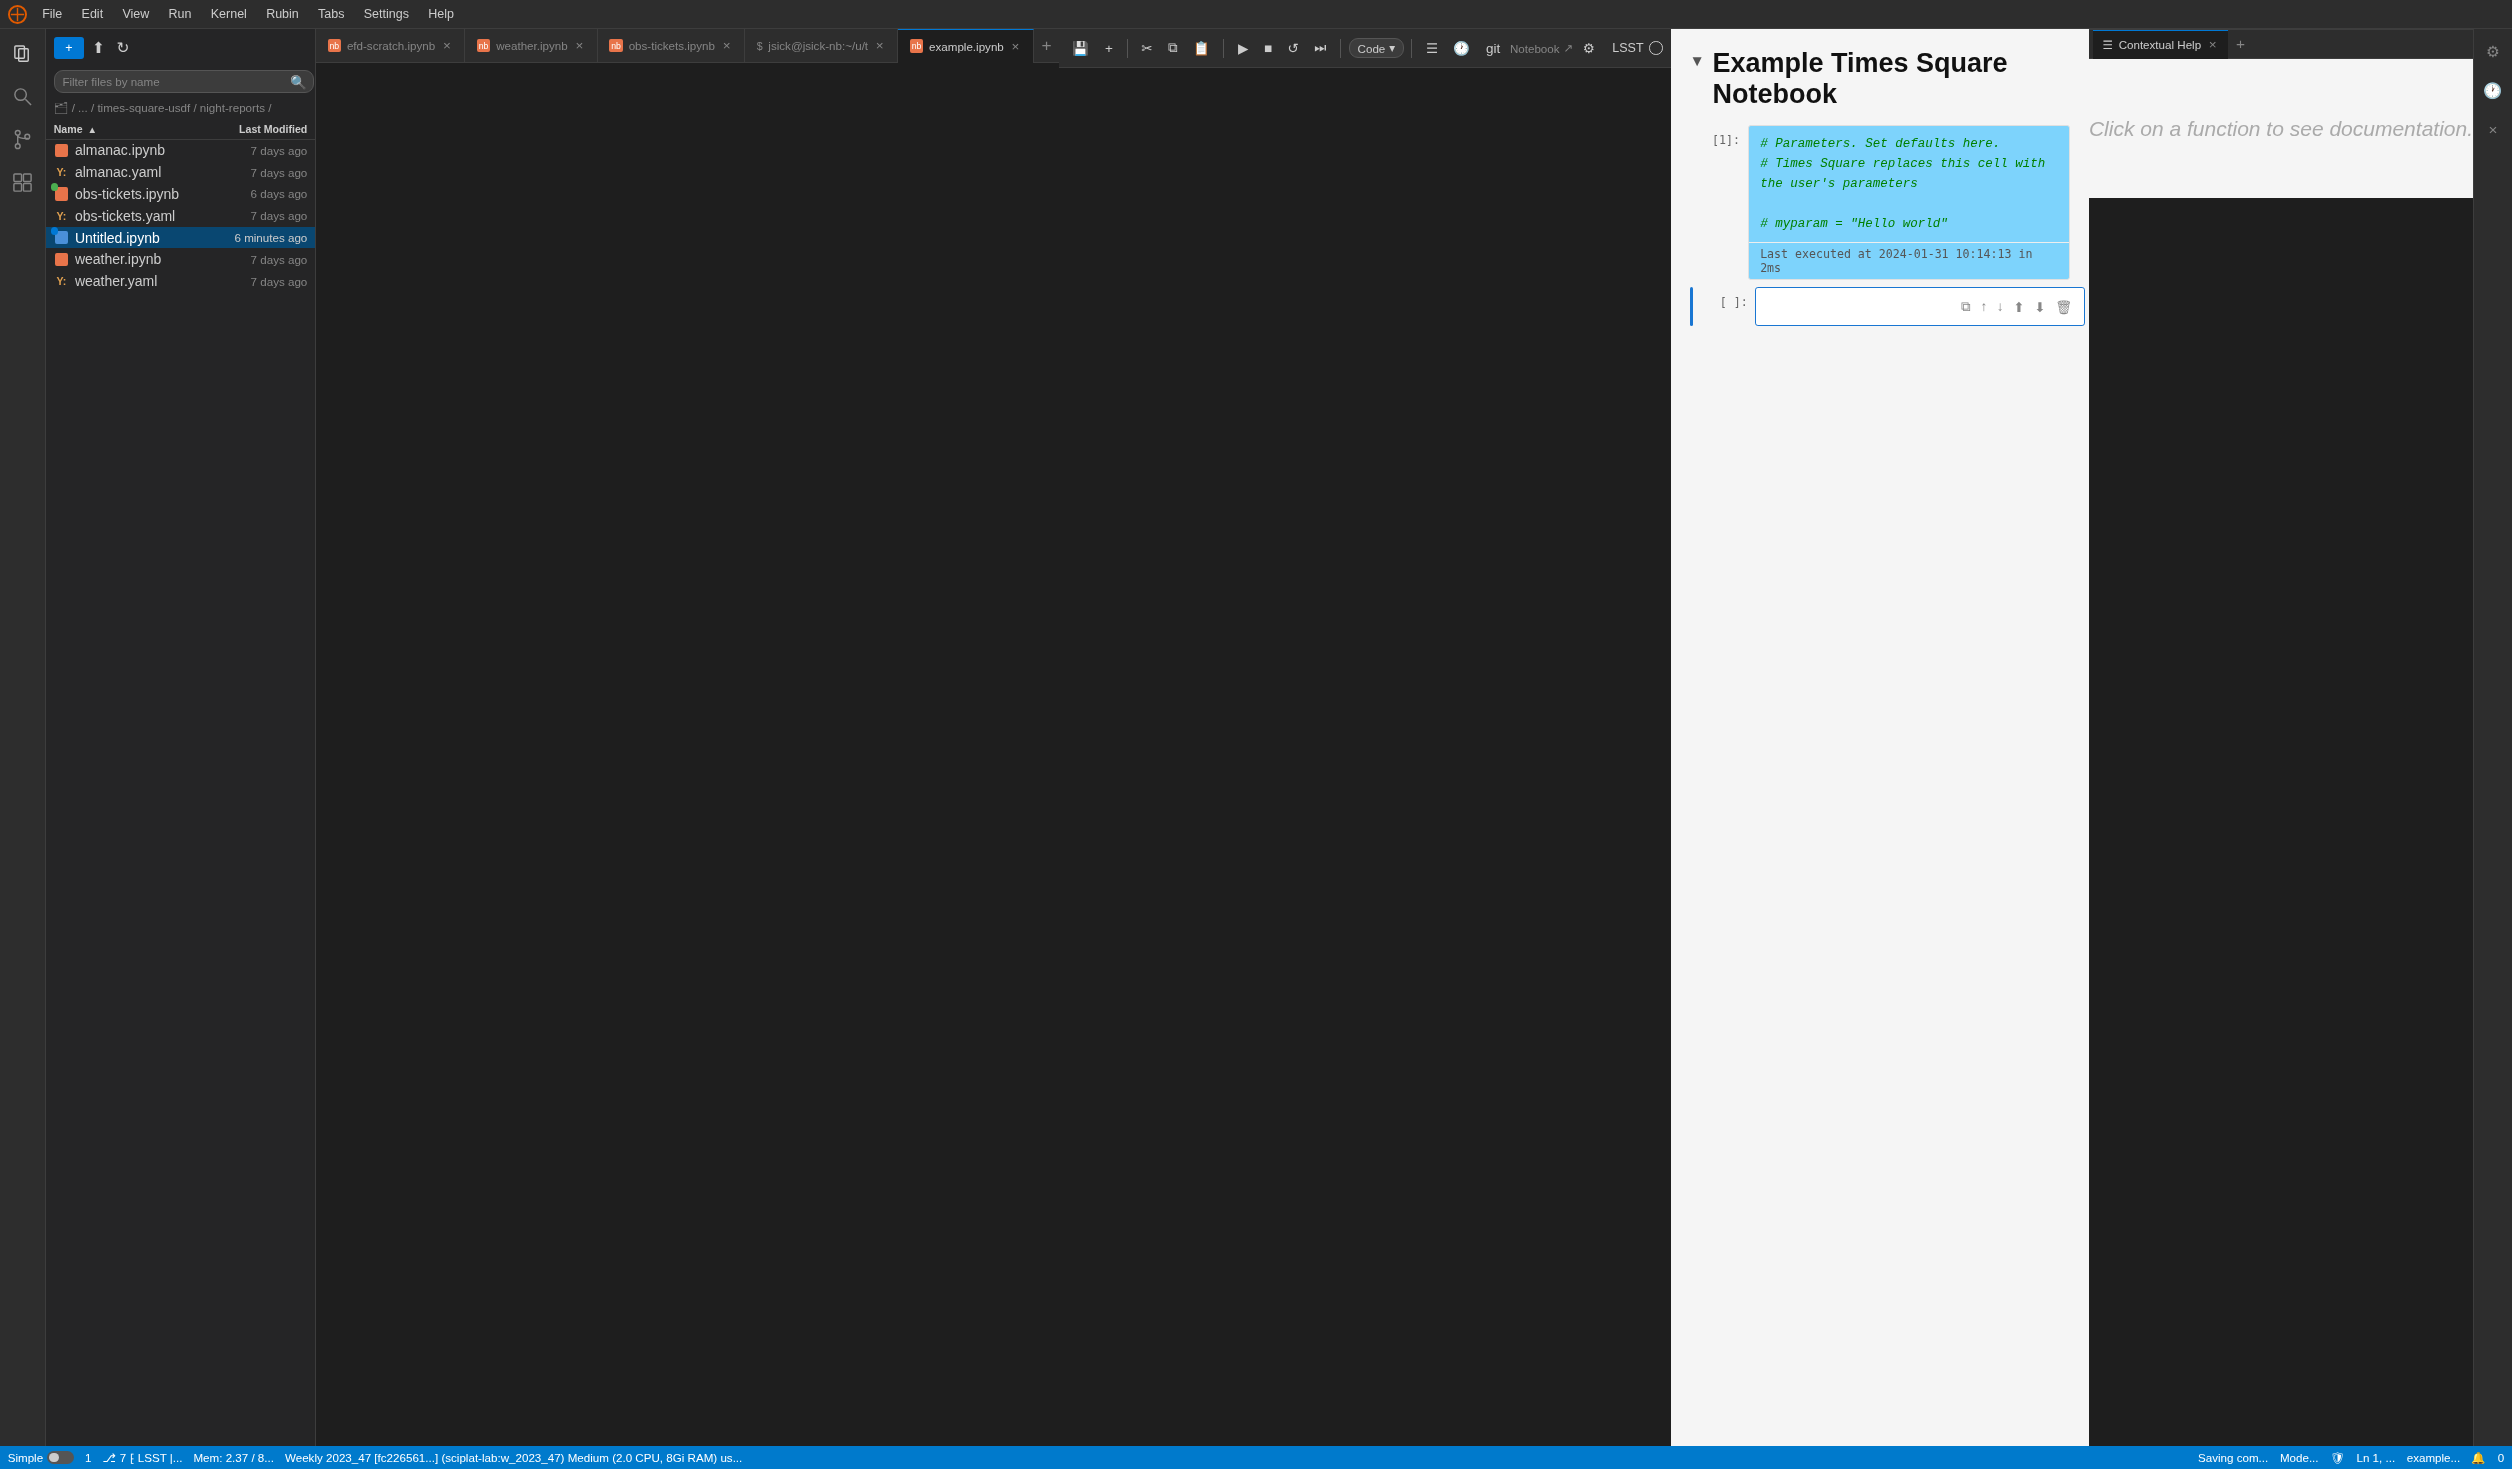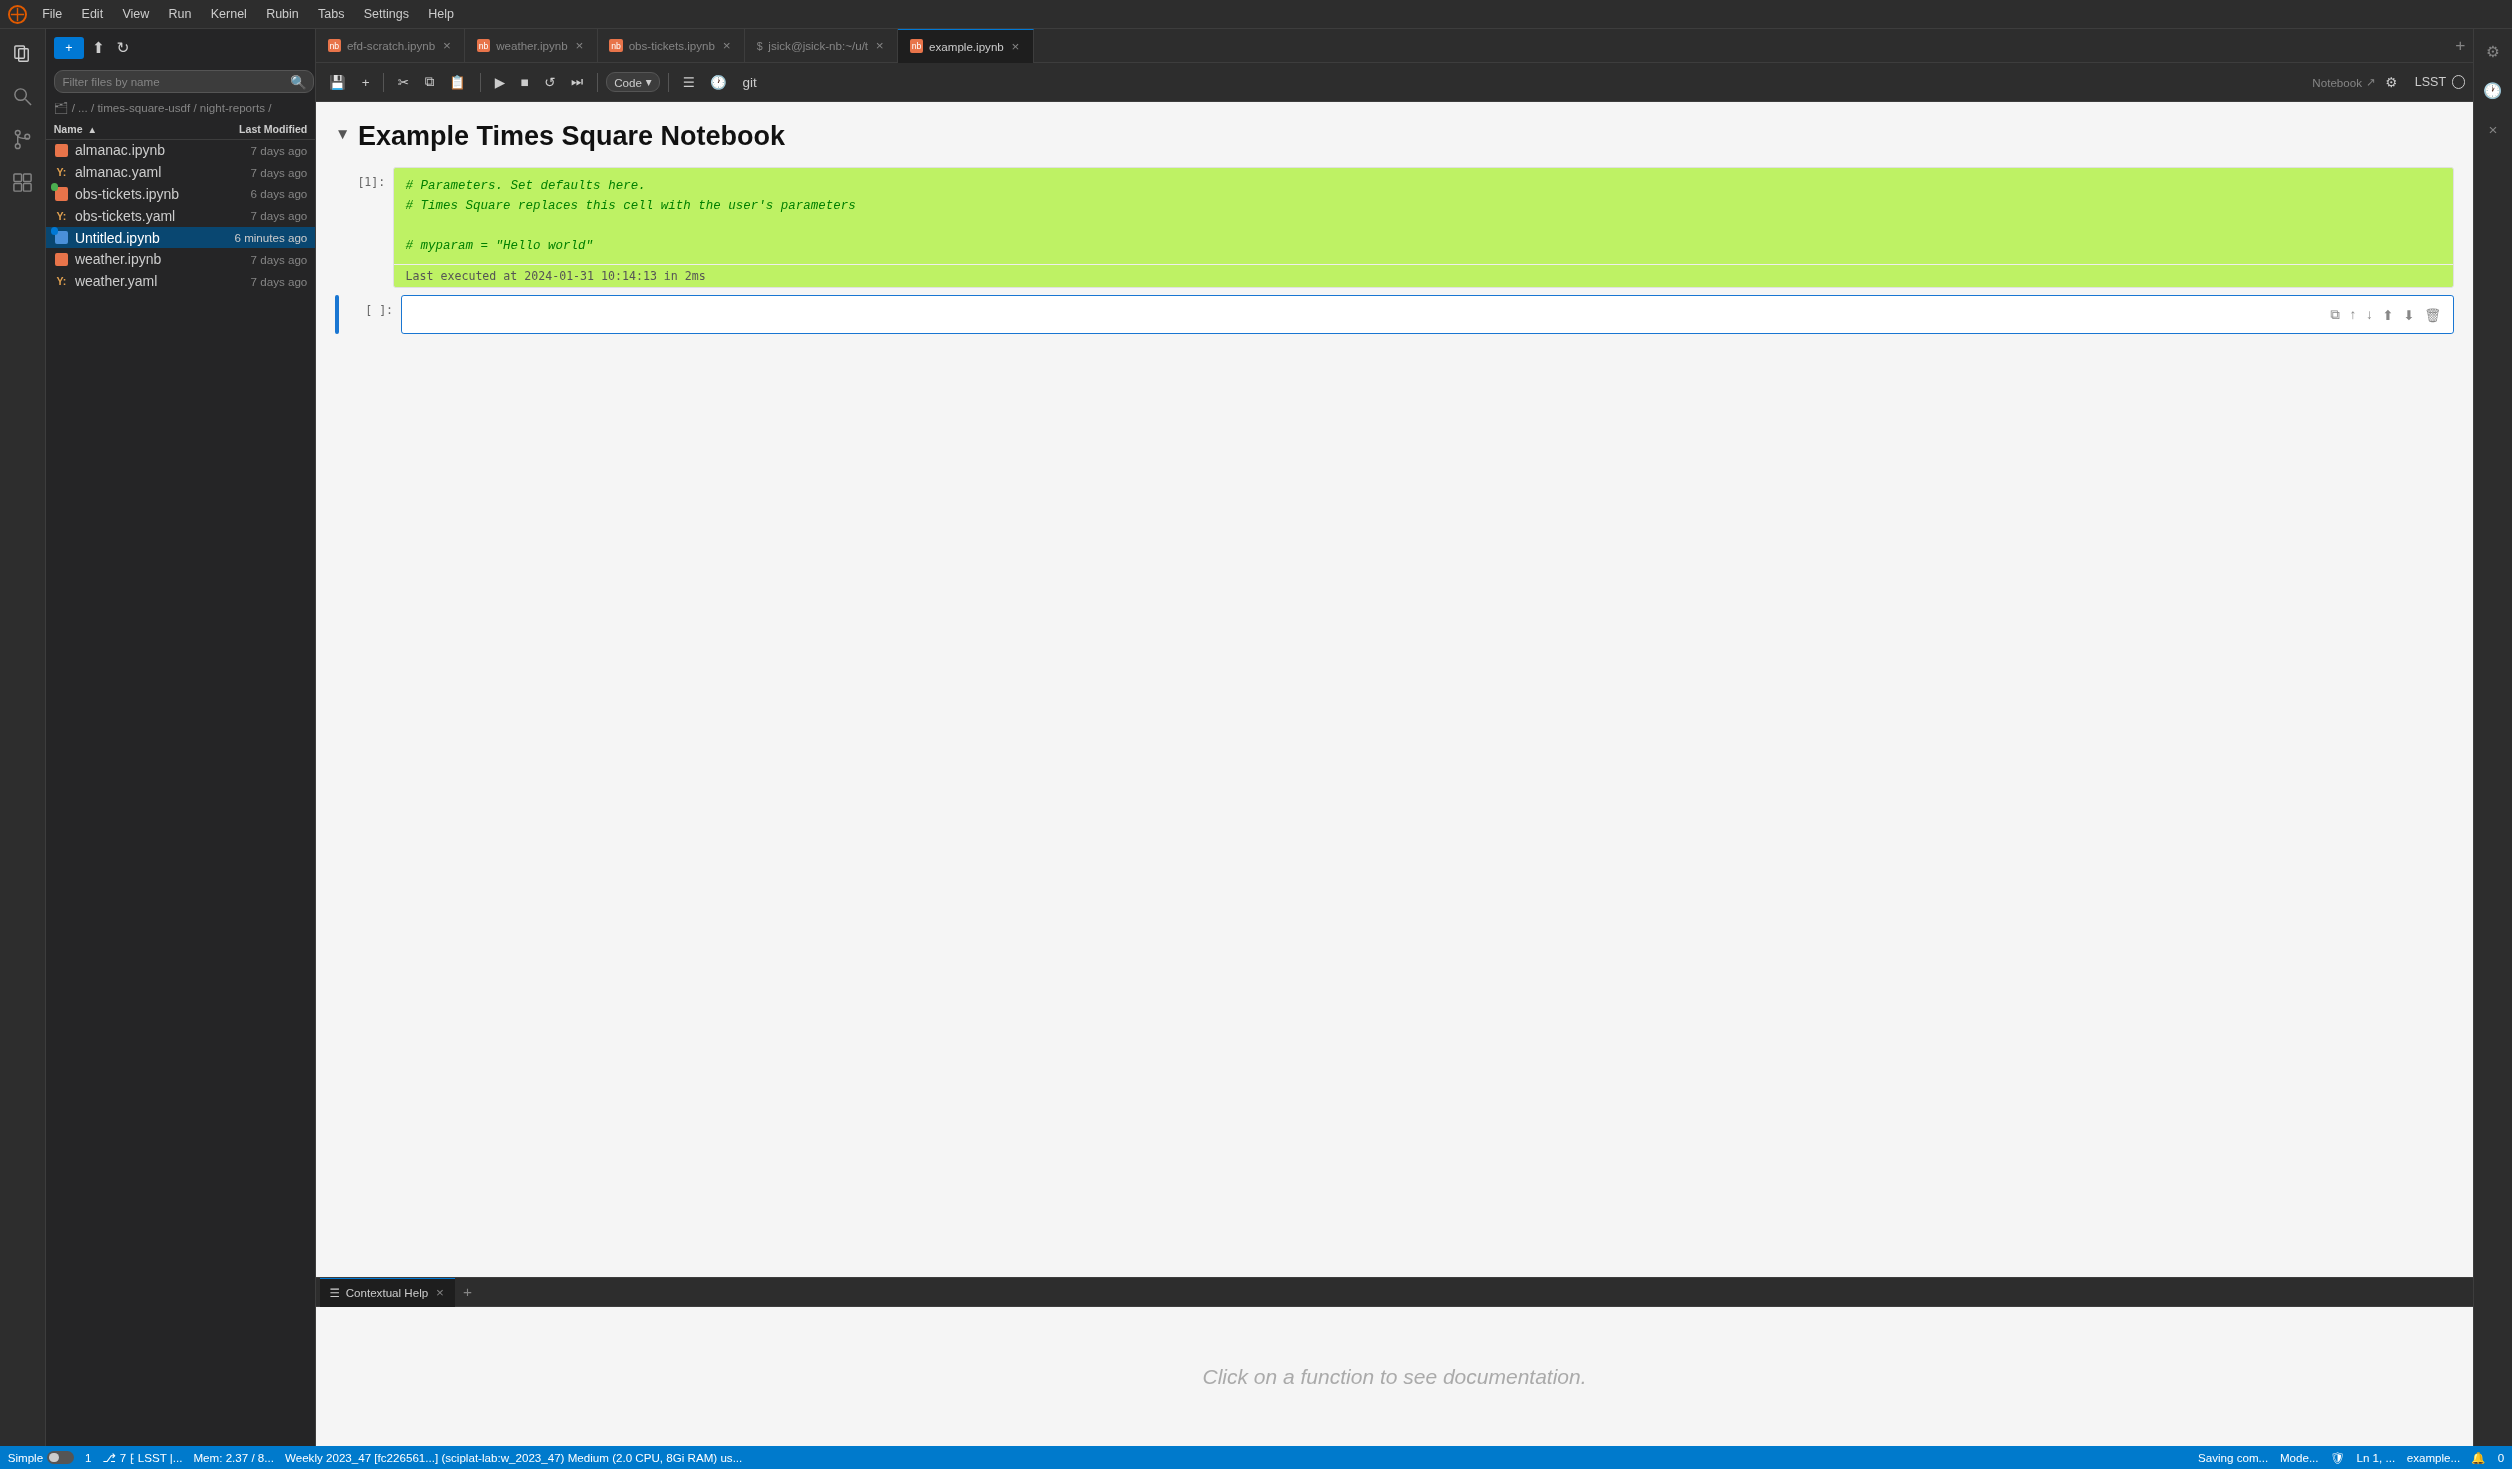--- a/index.html
+++ b/index.html
@@ -36,21 +36,21 @@
     .file-icon { width: 15.4px; height: 15.4px; flex-shrink: 0; display: flex; align-items: center; justify-content: center; font-size: 11.6px; position: relative; }
     .file-icon-nb { background: #e8744a; border-radius: 1.9px; width: 13.5px; height: 13.5px; display: flex; align-items: center; justify-content: center; }
     .file-icon-yaml { color: #e0a050; font-size: 10.6px; font-weight: bold; }
     .dot-indicator { width: 7.7px; height: 7.7px; border-radius: 50%; position: absolute; top: -1.9px; left: -1.9px; }
     .dot-green { background: #4caf50; }
     .file-name { flex: 1; font-size: 14px; }
     .file-date { font-size: 11.6px; color: #858585; }
     .file-item.selected .file-date { color: #ccc; }
 
     
-    .right-panel { flex: 1; display: flex; flex-direction: column; overflow: hidden; background: #1e1e1e; }
+    .right-panel { flex: 1; display: flex; flex-direction: row; overflow: hidden; background: #1e1e1e; }
 
     
     .tab-bar { display: flex; align-items: center; background: #2d2d2d; border-bottom: 1px solid #3d3d3d; flex-shrink: 0; height: 34px; }
     .tab { display: flex; align-items: center; padding: 0 11.6px; height: 34px; border-right: 1px solid #3d3d3d; cursor: pointer; gap: 5.8px; font-size: 11.6px; color: #858585; white-space: nowrap; }
     .tab.active { background: #1e1e1e; color: #cccccc; border-top: 1px solid #0078d4; }
     .tab-icon { width: 13.5px; height: 13.5px; background: #e8744a; border-radius: 1.9px; display: flex; align-items: center; justify-content: center; font-size: 8.7px; color: white; flex-shrink: 0; }
     .tab-close { font-size: 13.5px; color: #858585; cursor: pointer; padding: 0 1.9px; }
     .tab-add { padding: 0 7.7px; font-size: 17.3px; color: #858585; cursor: pointer; margin-left: auto; }
 
     
@@ -63,21 +63,21 @@
     
     .notebook-content { flex: 1; overflow-y: auto; background: #f5f5f5; padding: 19px; }
     .notebook-title-area { display: flex; align-items: flex-start; margin-bottom: 15.4px; }
     .collapse-btn { background: none; border: none; cursor: pointer; color: #555; font-size: 15.4px; margin-right: 7.7px; margin-top: 3.9px; }
     .notebook-title { font-size: 27px; font-weight: bold; color: #111; }
 
     
     .cell { display: flex; margin-bottom: 7.7px; }
     .cell-prompt { width: 58px; text-align: right; padding-right: 7.7px; font-family: monospace; font-size: 11.6px; color: #666; flex-shrink: 0; padding-top: 7.7px; }
     .cell-content { flex: 1; }
-    .cell-body { background: #bef264; border: 1px solid #e0e0e0; border-radius: 2.9px; }
+    .cell-body { background: #7dd3fc; border: 1px solid #e0e0e0; border-radius: 2.9px; }
     .code-area { padding: 7.7px 11.6px; font-family: 'Courier New', monospace; font-size: 12.5px; color: #333; line-height: 1.6; }
     .code-comment { color: #008000; font-style: italic; }
     .code-output { padding: 3.9px 11.6px; font-family: monospace; font-size: 11.6px; color: #555; border-top: 1px solid #eee; }
     .cell-left-bar { width: 3.9px; background: #1976d2; border-radius: 1.9px; flex-shrink: 0; margin-right: 3.9px; }
     .empty-cell { background: white; border: 1.9px solid #1976d2; border-radius: 2.9px; min-height: 39px; display: flex; align-items: center; }
     .empty-cell-input { flex: 1; background: none; border: none; outline: none; padding: 7.7px 11.6px; font-family: monospace; }
     .cell-actions { display: flex; gap: 1.9px; align-items: center; padding: 1.9px 7.7px; }
     .cell-action-btn { background: none; border: none; color: #888; cursor: pointer; padding: 1.9px 3.9px; font-size: 13.5px; }
 
     

